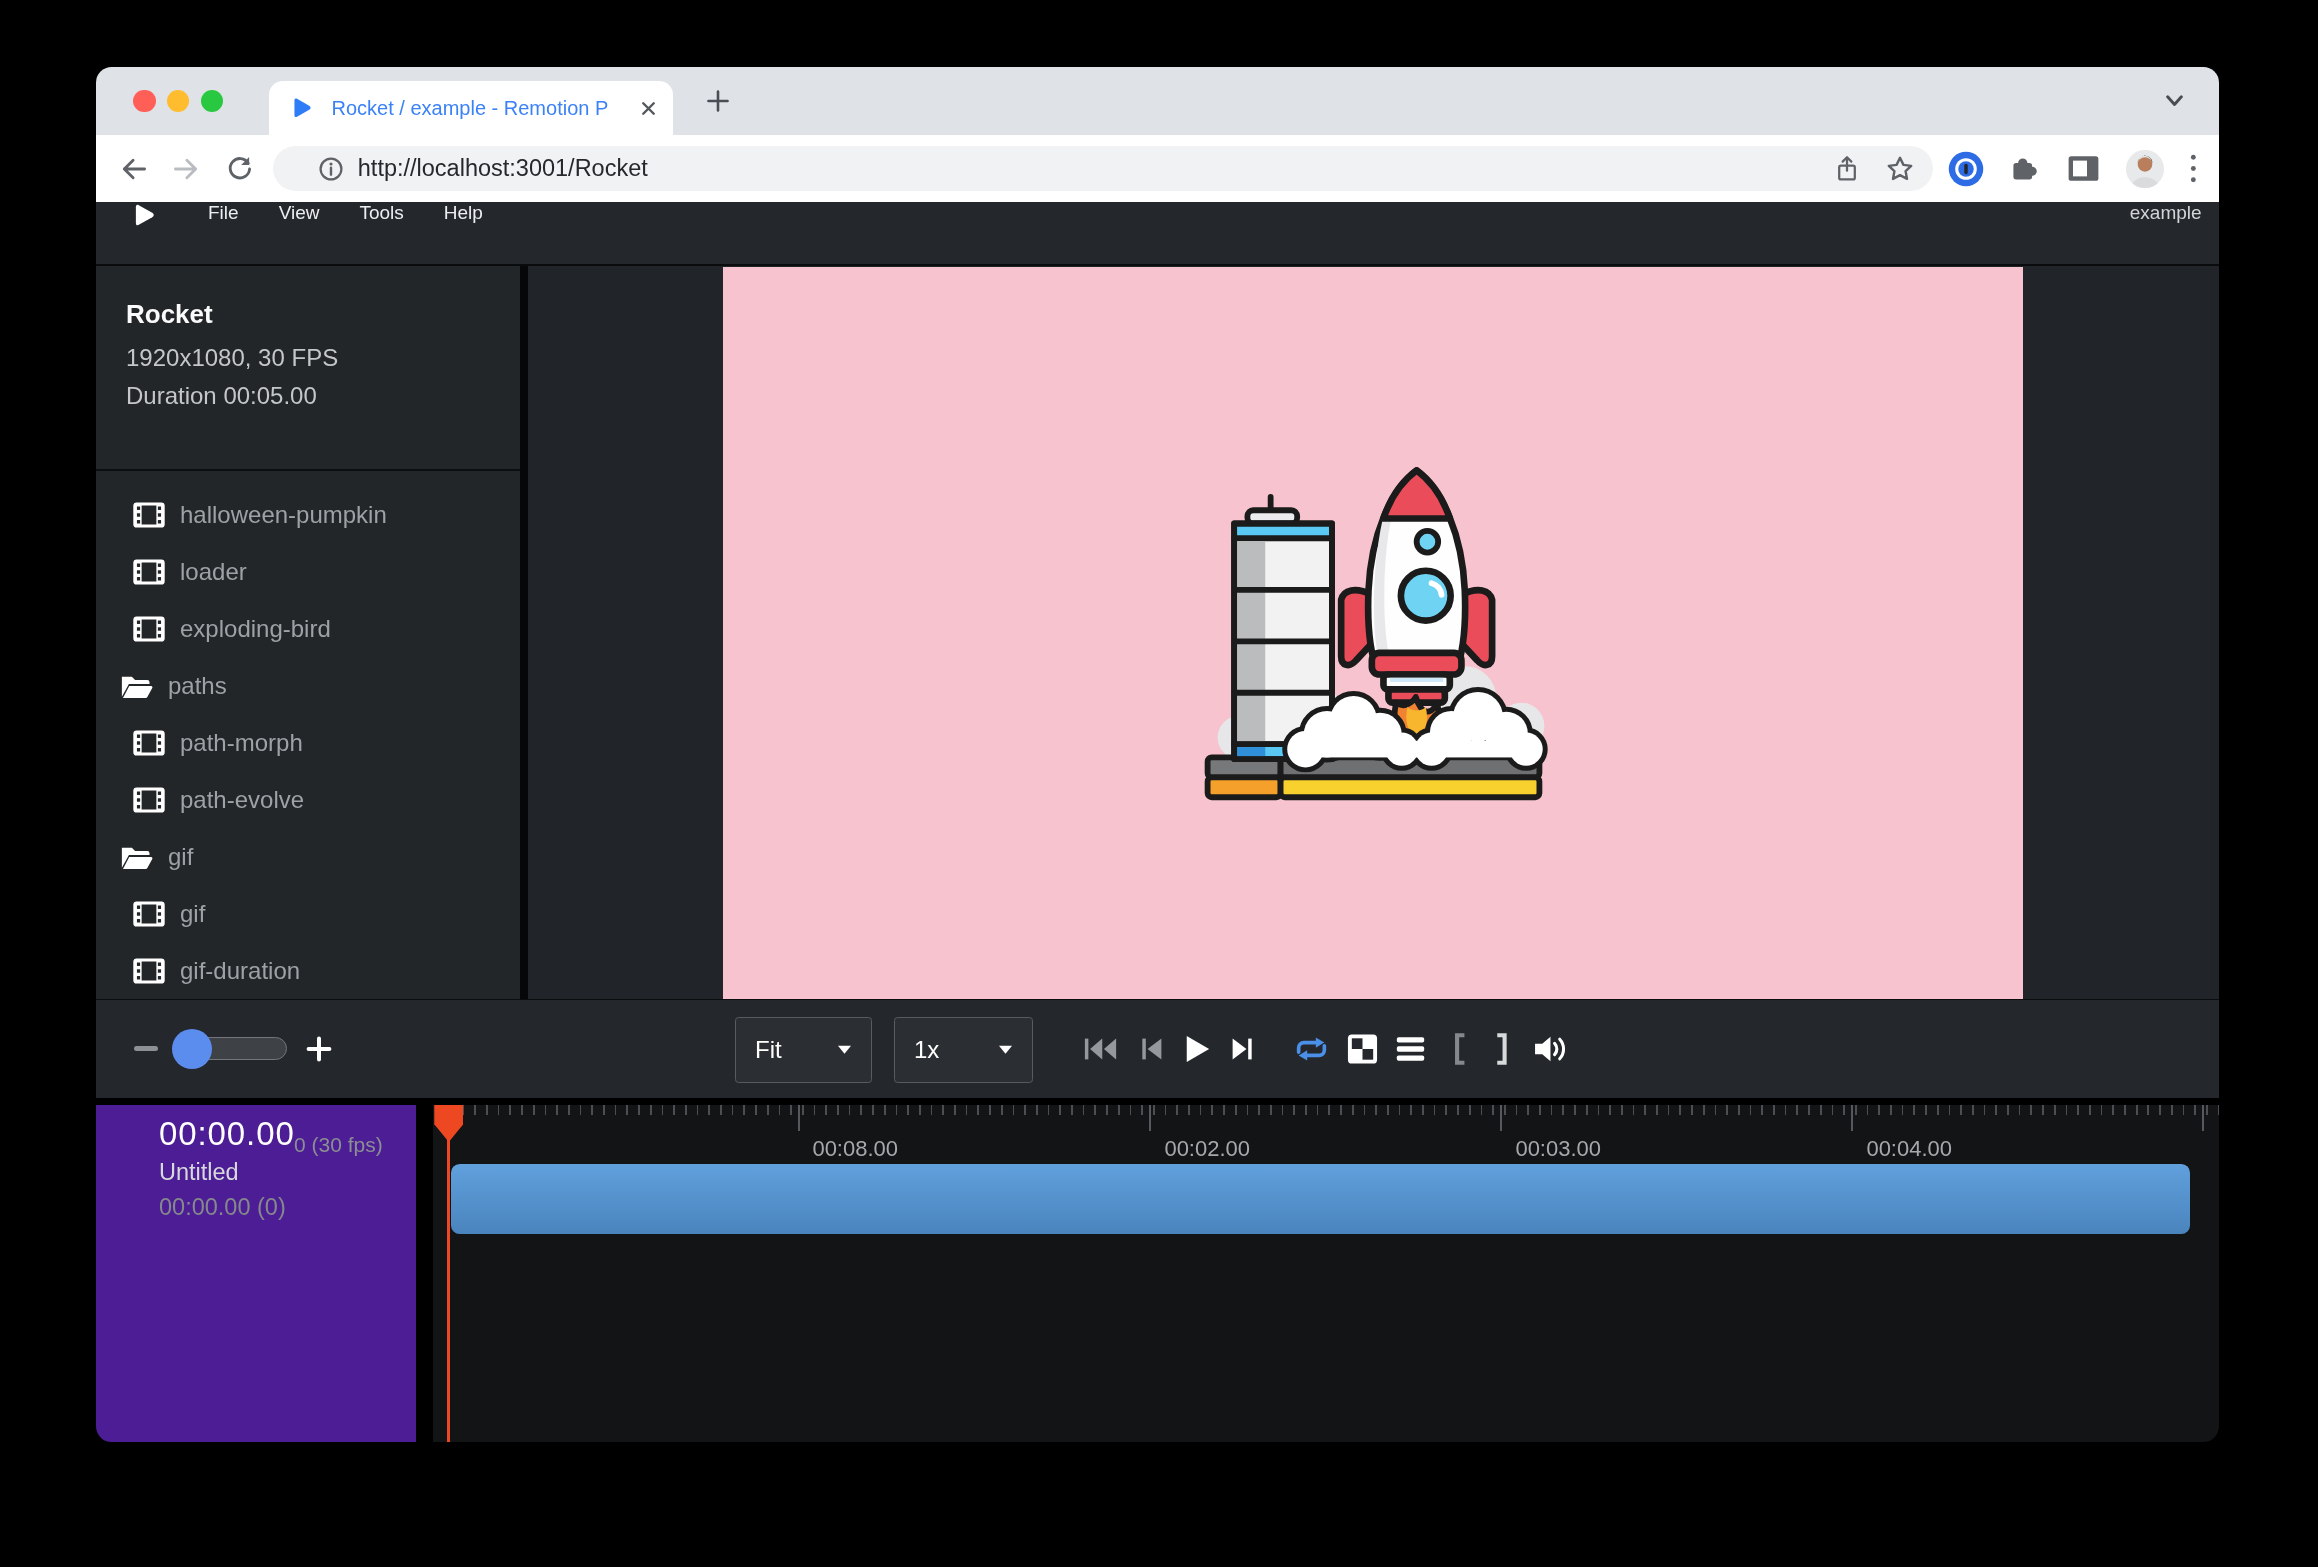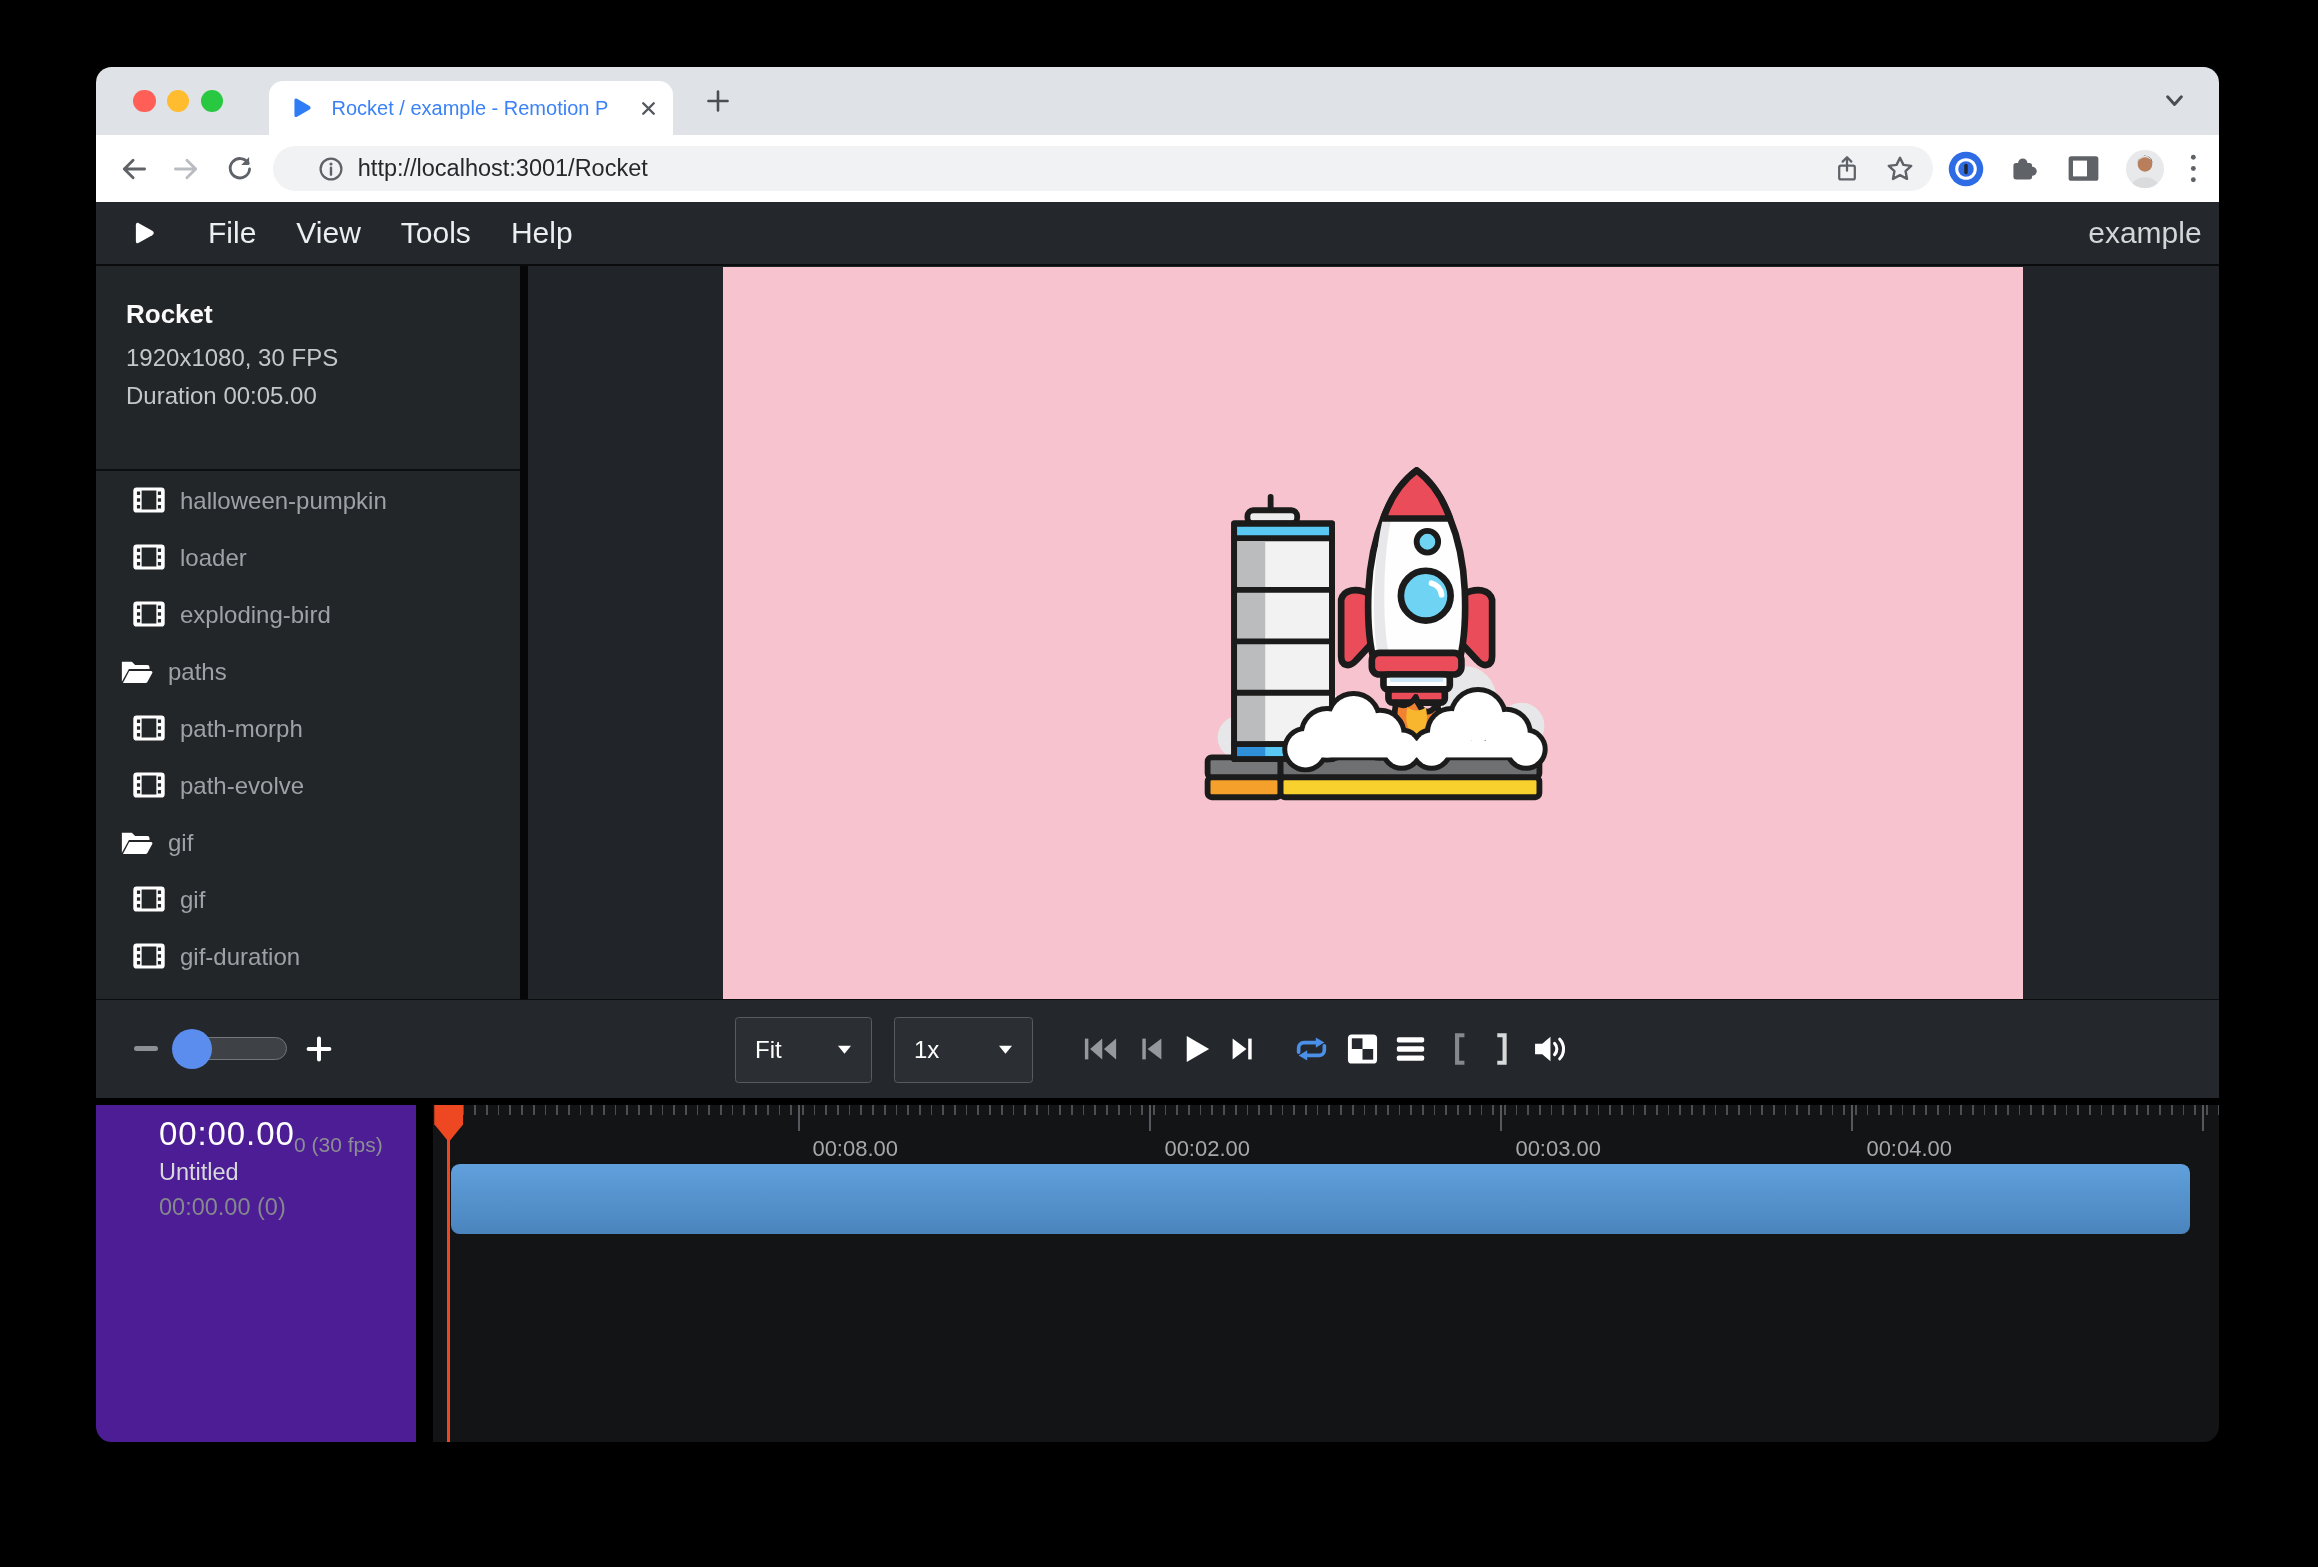--- a/index.html
+++ b/index.html
@@ -18,32 +18,32 @@
   .strip-chevron{position:absolute;right:35px;top:28px}
   .toolbar{flex:none;height:67px;background:#fff;display:flex;align-items:center}
   .navicon{margin-left:22.6px}
   .pill{flex:1;min-width:0;height:45px;margin:0 14px 0 19px;background:#f0f2f4;border-radius:22.6px;display:flex;align-items:center;padding:0 19px}
   .url{margin-left:14px;font-size:23.5px;color:#26282b;white-space:nowrap;overflow:hidden}
   .pill-spacer{flex:1}
   .pill .iconbtn{margin-left:26px}
   .right-icons{display:flex;align-items:center;gap:24px;margin-right:21px;flex:none}
 
   
-  .menubar{flex:none;height:64px;background:#24282c;display:flex;align-items:center;border-bottom:2.6px solid #0a0b0c;color:#eceeef;font-size:30px}
+  .menubar{flex:none;height:64px;background:#24282c;display:flex;align-items:flex-start;border-bottom:2.6px solid #0a0b0c;color:#eceeef;font-size:19px}
   .menubar .logo{margin-left:35px;margin-right:31px}
   .menu-item{padding:0 20px;cursor:default}
   .menubar-right{margin-left:auto;margin-right:17.4px;color:#d3d5d7}
 
   .main{flex:1;min-height:0;display:flex}
   .sidebar{flex:none;width:424px;background:#232629;display:flex;flex-direction:column;overflow:hidden}
   .sb-info{flex:none;height:205px;padding:33px 17.4px 0 30px;border-bottom:2.6px solid #0d0e10}
   .sb-title{font-size:26px;font-weight:bold;color:#fafafa;margin-bottom:14px}
   .sb-line{font-size:24px;color:#c4c6c9;margin-bottom:9.6px}
   .sb-list{flex:1;overflow:hidden;padding-top:15.7px}
-  .sb-item{height:57px;display:flex;align-items:flex-start;padding-left:37px;gap:15px;color:#9ea1a5;font-size:24px;cursor:default}
+  .sb-item{height:57px;display:flex;align-items:center;padding-left:37px;gap:15px;color:#9ea1a5;font-size:24px;cursor:default}
   .sb-item.folder{padding-left:24px}
   .divider-v{flex:none;width:7.8px;background:#060708}
   .canvas-area{flex:1;background:#212428;display:flex;align-items:center;justify-content:center}
   .canvas{width:1300px;height:732px;display:flex;align-items:center;justify-content:center}
 
   .controlsbar{flex:none;height:99px;background:#24272b;border-top:1.7px solid #0b0c0d;position:relative}
   .zoomgroup{position:absolute;left:38px;top:0;height:97px;display:flex;align-items:center;gap:19px}
   .minus-bar{width:23.5px;height:4.3px;border-radius:2.6px;background:#8d9094}
   .slider{position:relative;width:110px;height:22.6px;border:1.7px solid #73767a;border-radius:12px;background:#3e4145}
   .knob{position:absolute;left:-5.2px;top:50%;transform:translateY(-50%);width:40px;height:40px;border-radius:50%;background:#5b8def}

